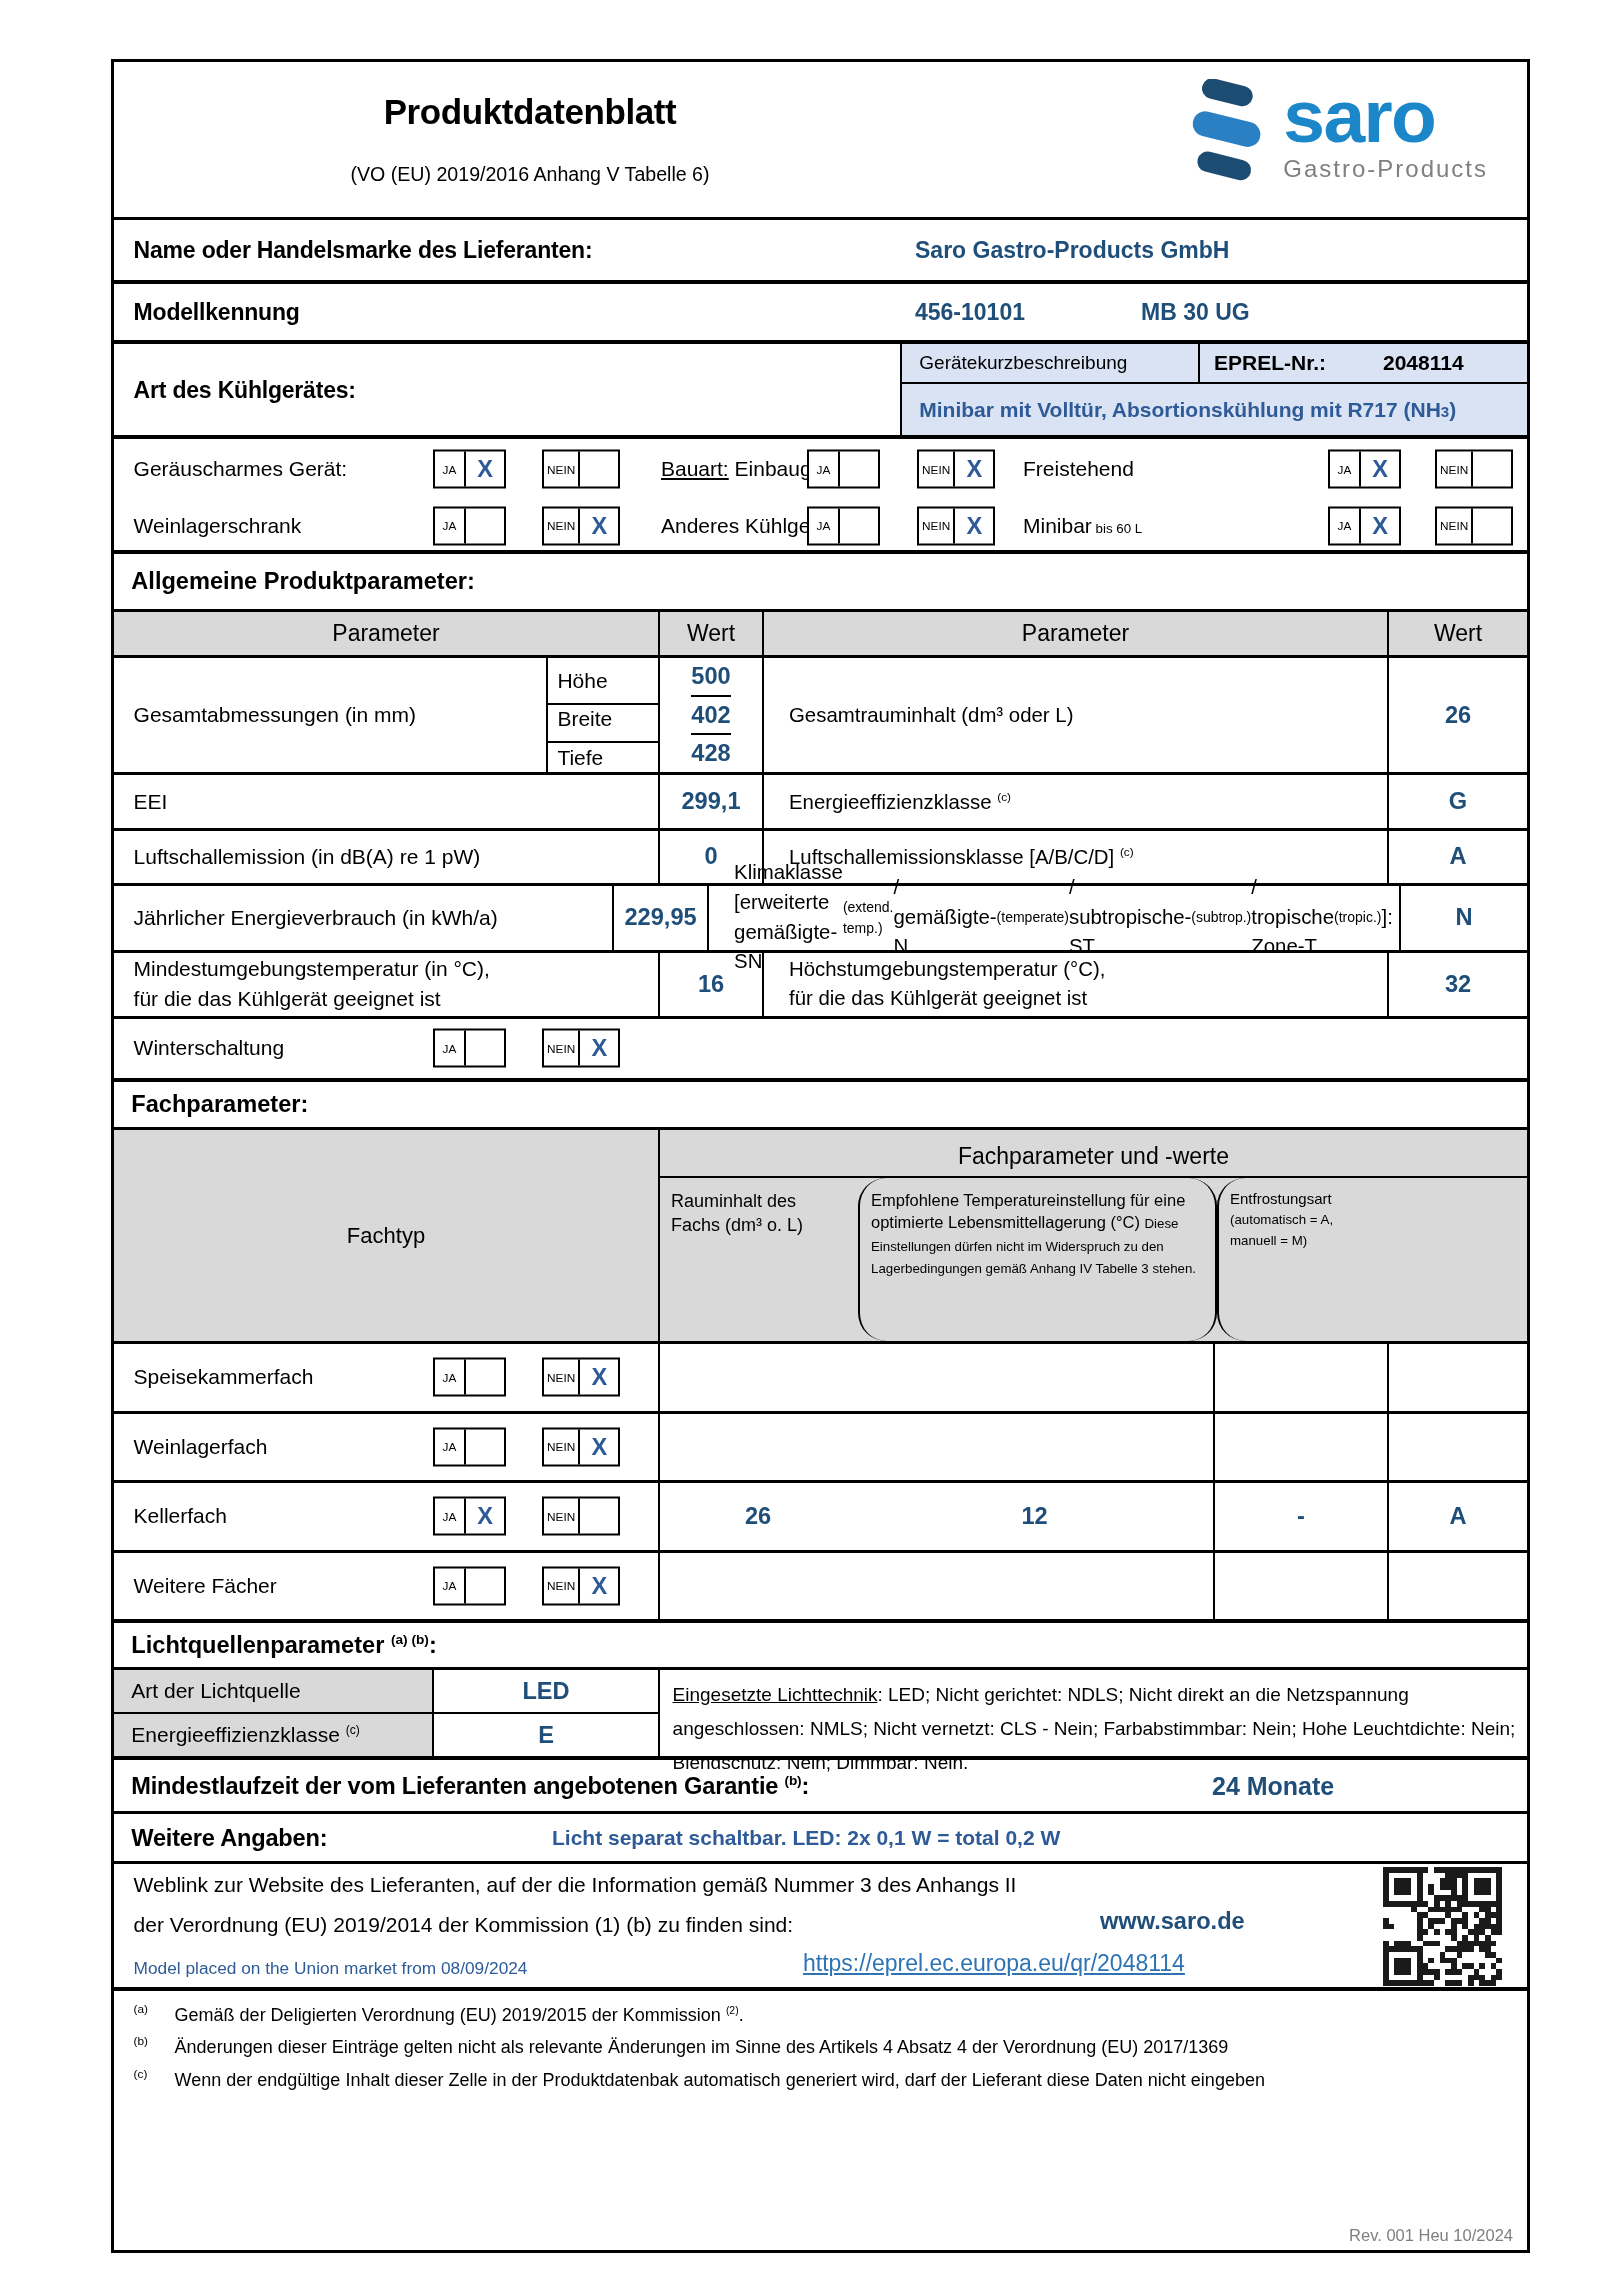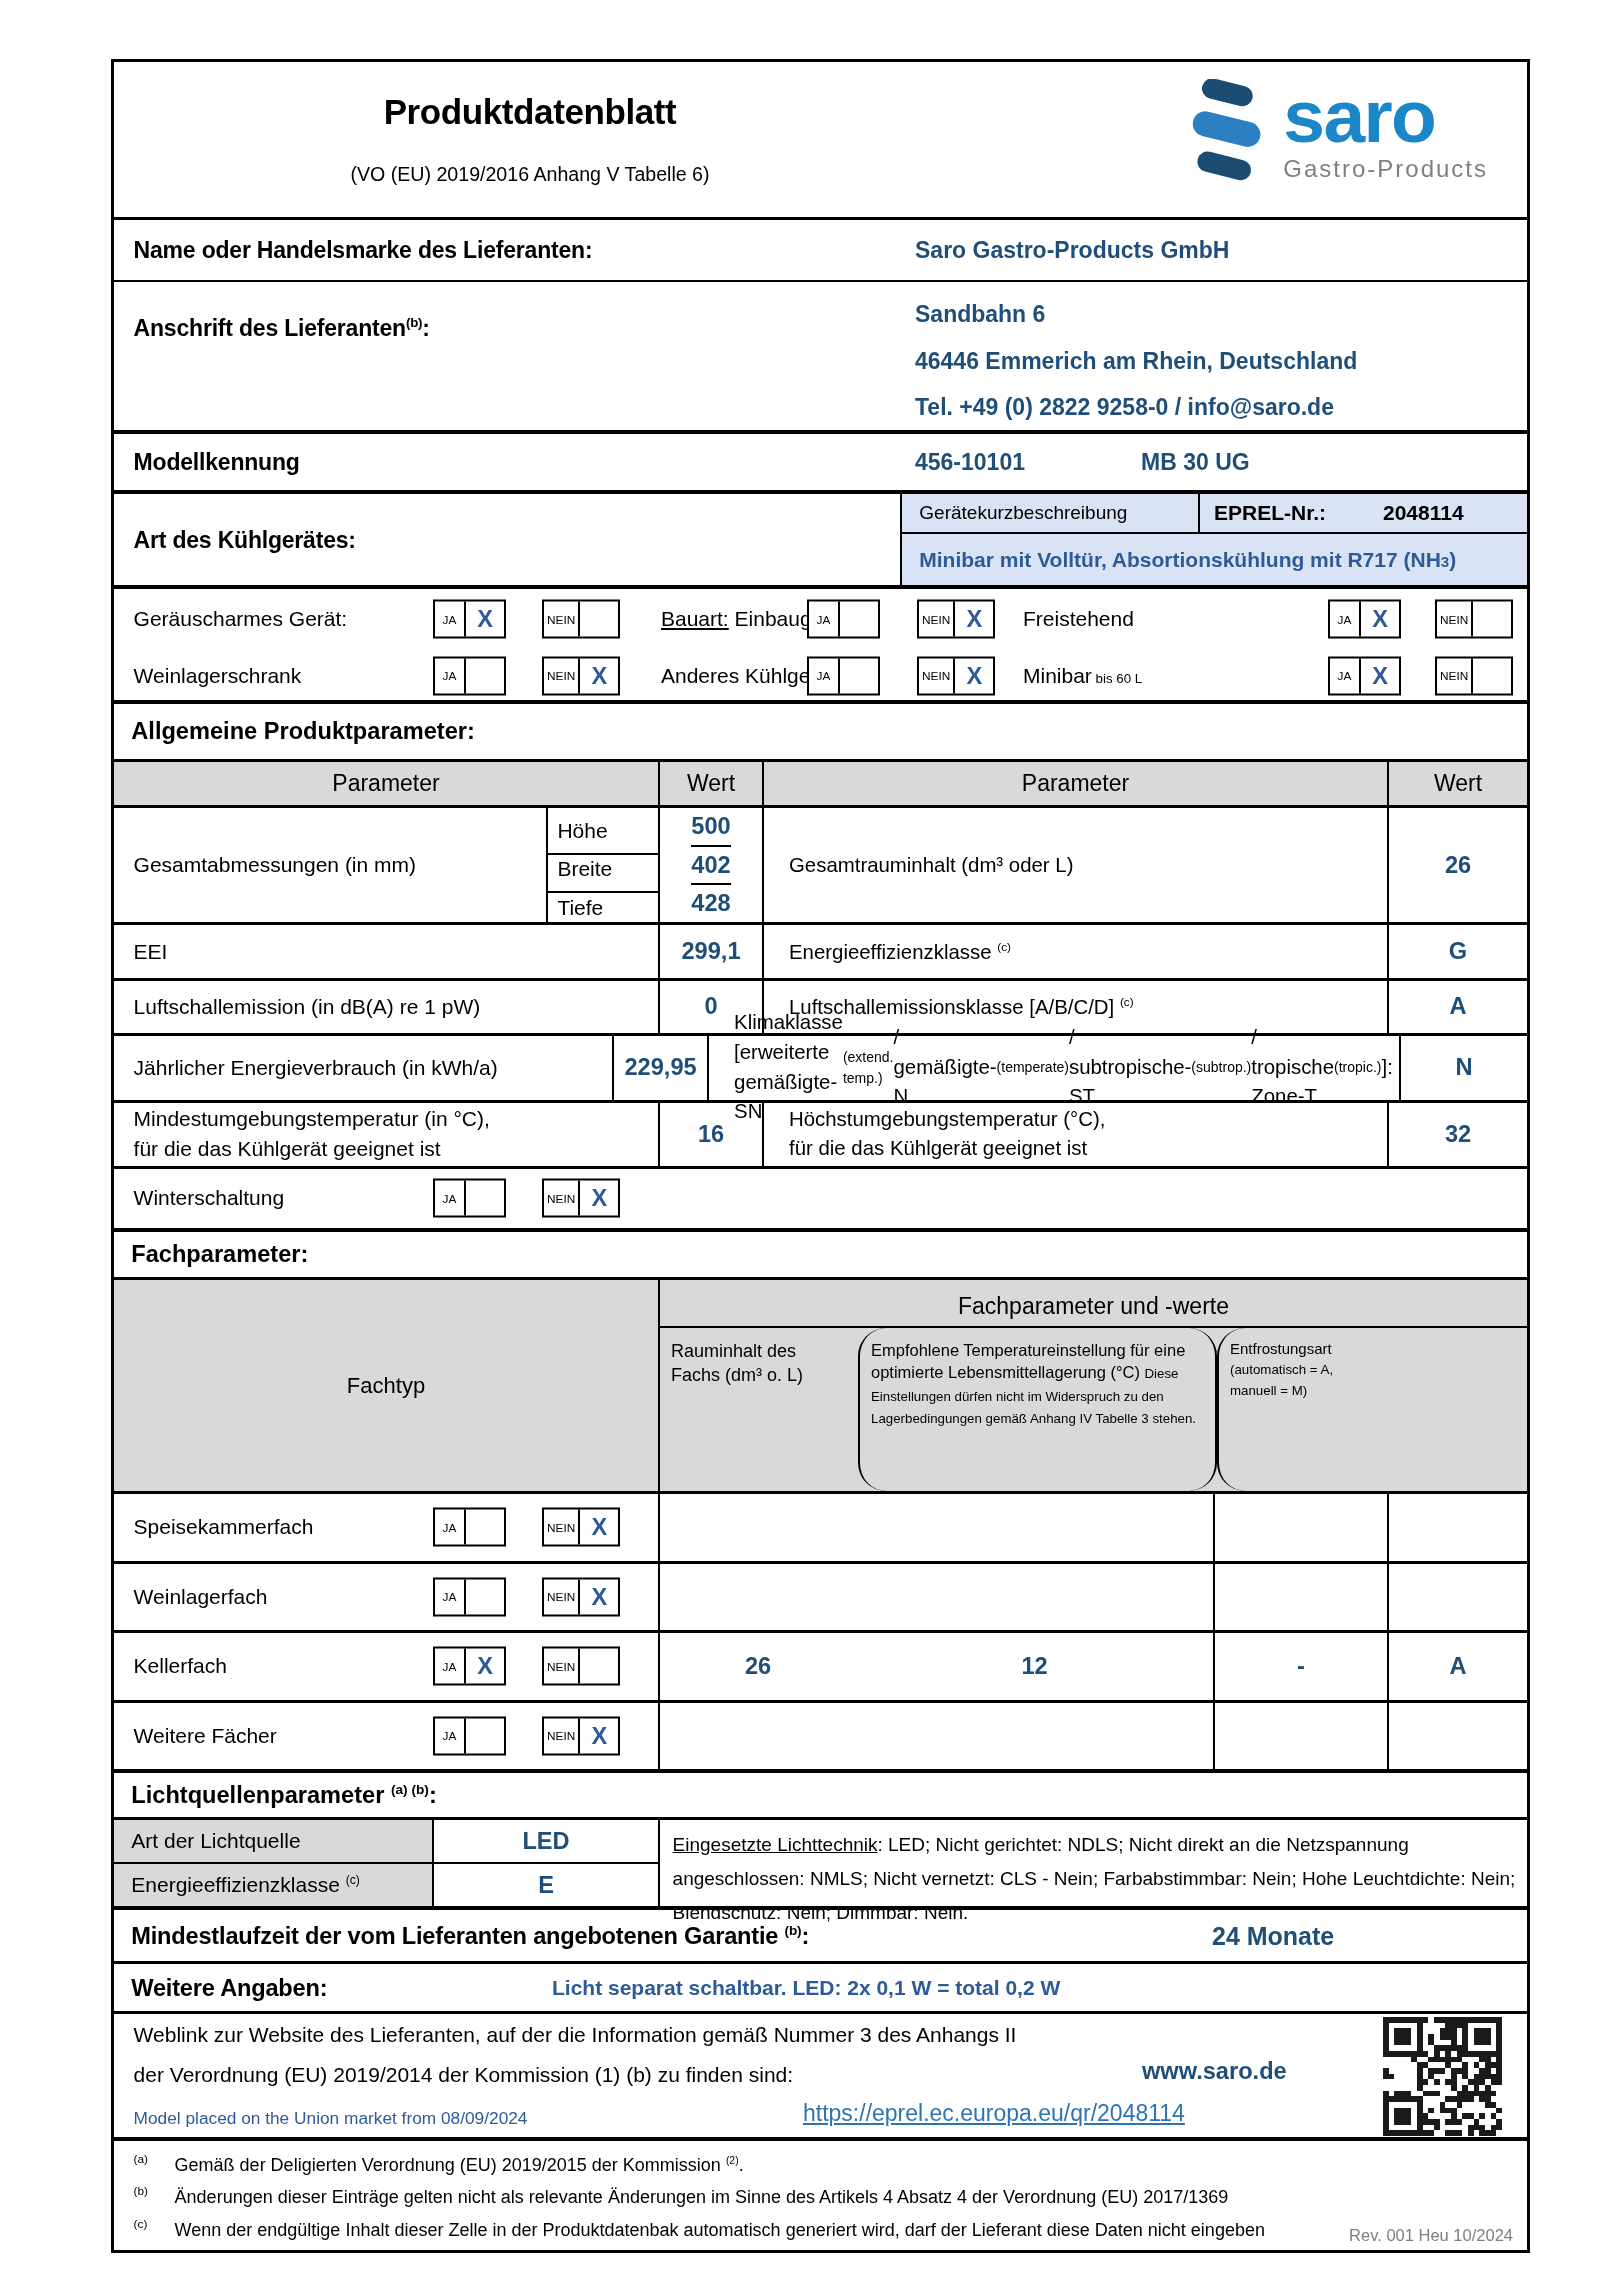--- a/index.html
+++ b/index.html
@@ -130,21 +130,21 @@
   .row-warr .lbl { position:absolute; left:17.3px; top:50%; transform:translateY(-50%); font-size:23.6px; }
   .warr-val { position:absolute; left:1098px; top:50%; transform:translateY(-50%); font-size:25px; font-weight:bold; color:#1F4E79; }
   .row-extra { height:50px; position:relative; }
   .row-extra .lbl { position:absolute; left:17.3px; top:50%; transform:translateY(-50%); font-size:23.6px; }
   .extra-val { position:absolute; left:438px; top:50%; transform:translateY(-50%); font-size:21px; font-weight:600; color:#2E5B97; }
 
   
   .row-web { height:126px; position:relative; }
   .web-l1 { position:absolute; left:19.6px; top:9.4px; font-size:21px; }
   .web-l2 { position:absolute; left:19.6px; top:49px; font-size:21px; }
-  .web-site { position:absolute; left:1028px; top:44px; font-size:23.6px; font-weight:bold; color:#1F4E79; }
+  .web-site { position:absolute; left:986px; top:44px; font-size:23.6px; font-weight:bold; color:#1F4E79; }
   .web-note { position:absolute; left:19.6px; top:94px; font-size:17.3px; color:#2E5B97; }
   .web-link { position:absolute; left:689px; top:86px; font-size:23px; color:#2E74B5; text-decoration:underline; }
   .qr { position:absolute; right:25px; top:3.1px; width:119px; height:119px;
         display:grid; grid-template-columns:repeat(21,1fr); grid-template-rows:repeat(21,1fr); background:#fff; }
   .qr i { background:#1a1a1a; }
 
   
   .foot { flex:1; position:relative; font-size:18px; }
   .fn { position:absolute; left:19.6px; display:flex; }
   .fn .fns { font-size:11.8px; margin-top:-3.1px; width:41px; }
@@ -175,28 +175,20 @@
           <div class="logo-tag">Gastro-Products</div>
         </div>
       </div>
     </div>
 
     <div class="inforow row-name bt4">
       <span class="lbl">Name oder Handelsmarke des Lieferanten:</span>
       <span class="val name-val">Saro Gastro-Products GmbH</span>
     </div>
 
-    <div class="inforow row-addr bt3">
-      <span class="lbl"><span>Anschrift des Lieferanten</span><span class="sup">(b)</span><span>:</span></span>
-      <div class="addr-vals">
-        <span class="val">Sandbahn 6</span>
-        <span class="val">46446 Emmerich am Rhein, Deutschland</span>
-        <span class="val">Tel. +49 (0) 2822 9258-0 / info@saro.de</span>
-      </div>
-    </div>
 
     <div class="inforow row-model bt6">
       <span class="lbl">Modellkennung</span>
       <span class="val model-num">456-10101</span>
       <span class="val model-name">MB 30 UG</span>
     </div>
 
     <div class="row-dtype bt6">
       <span class="lbl dtype-label">Art des Kühlgerätes:</span>
       <div class="dtype-box">

